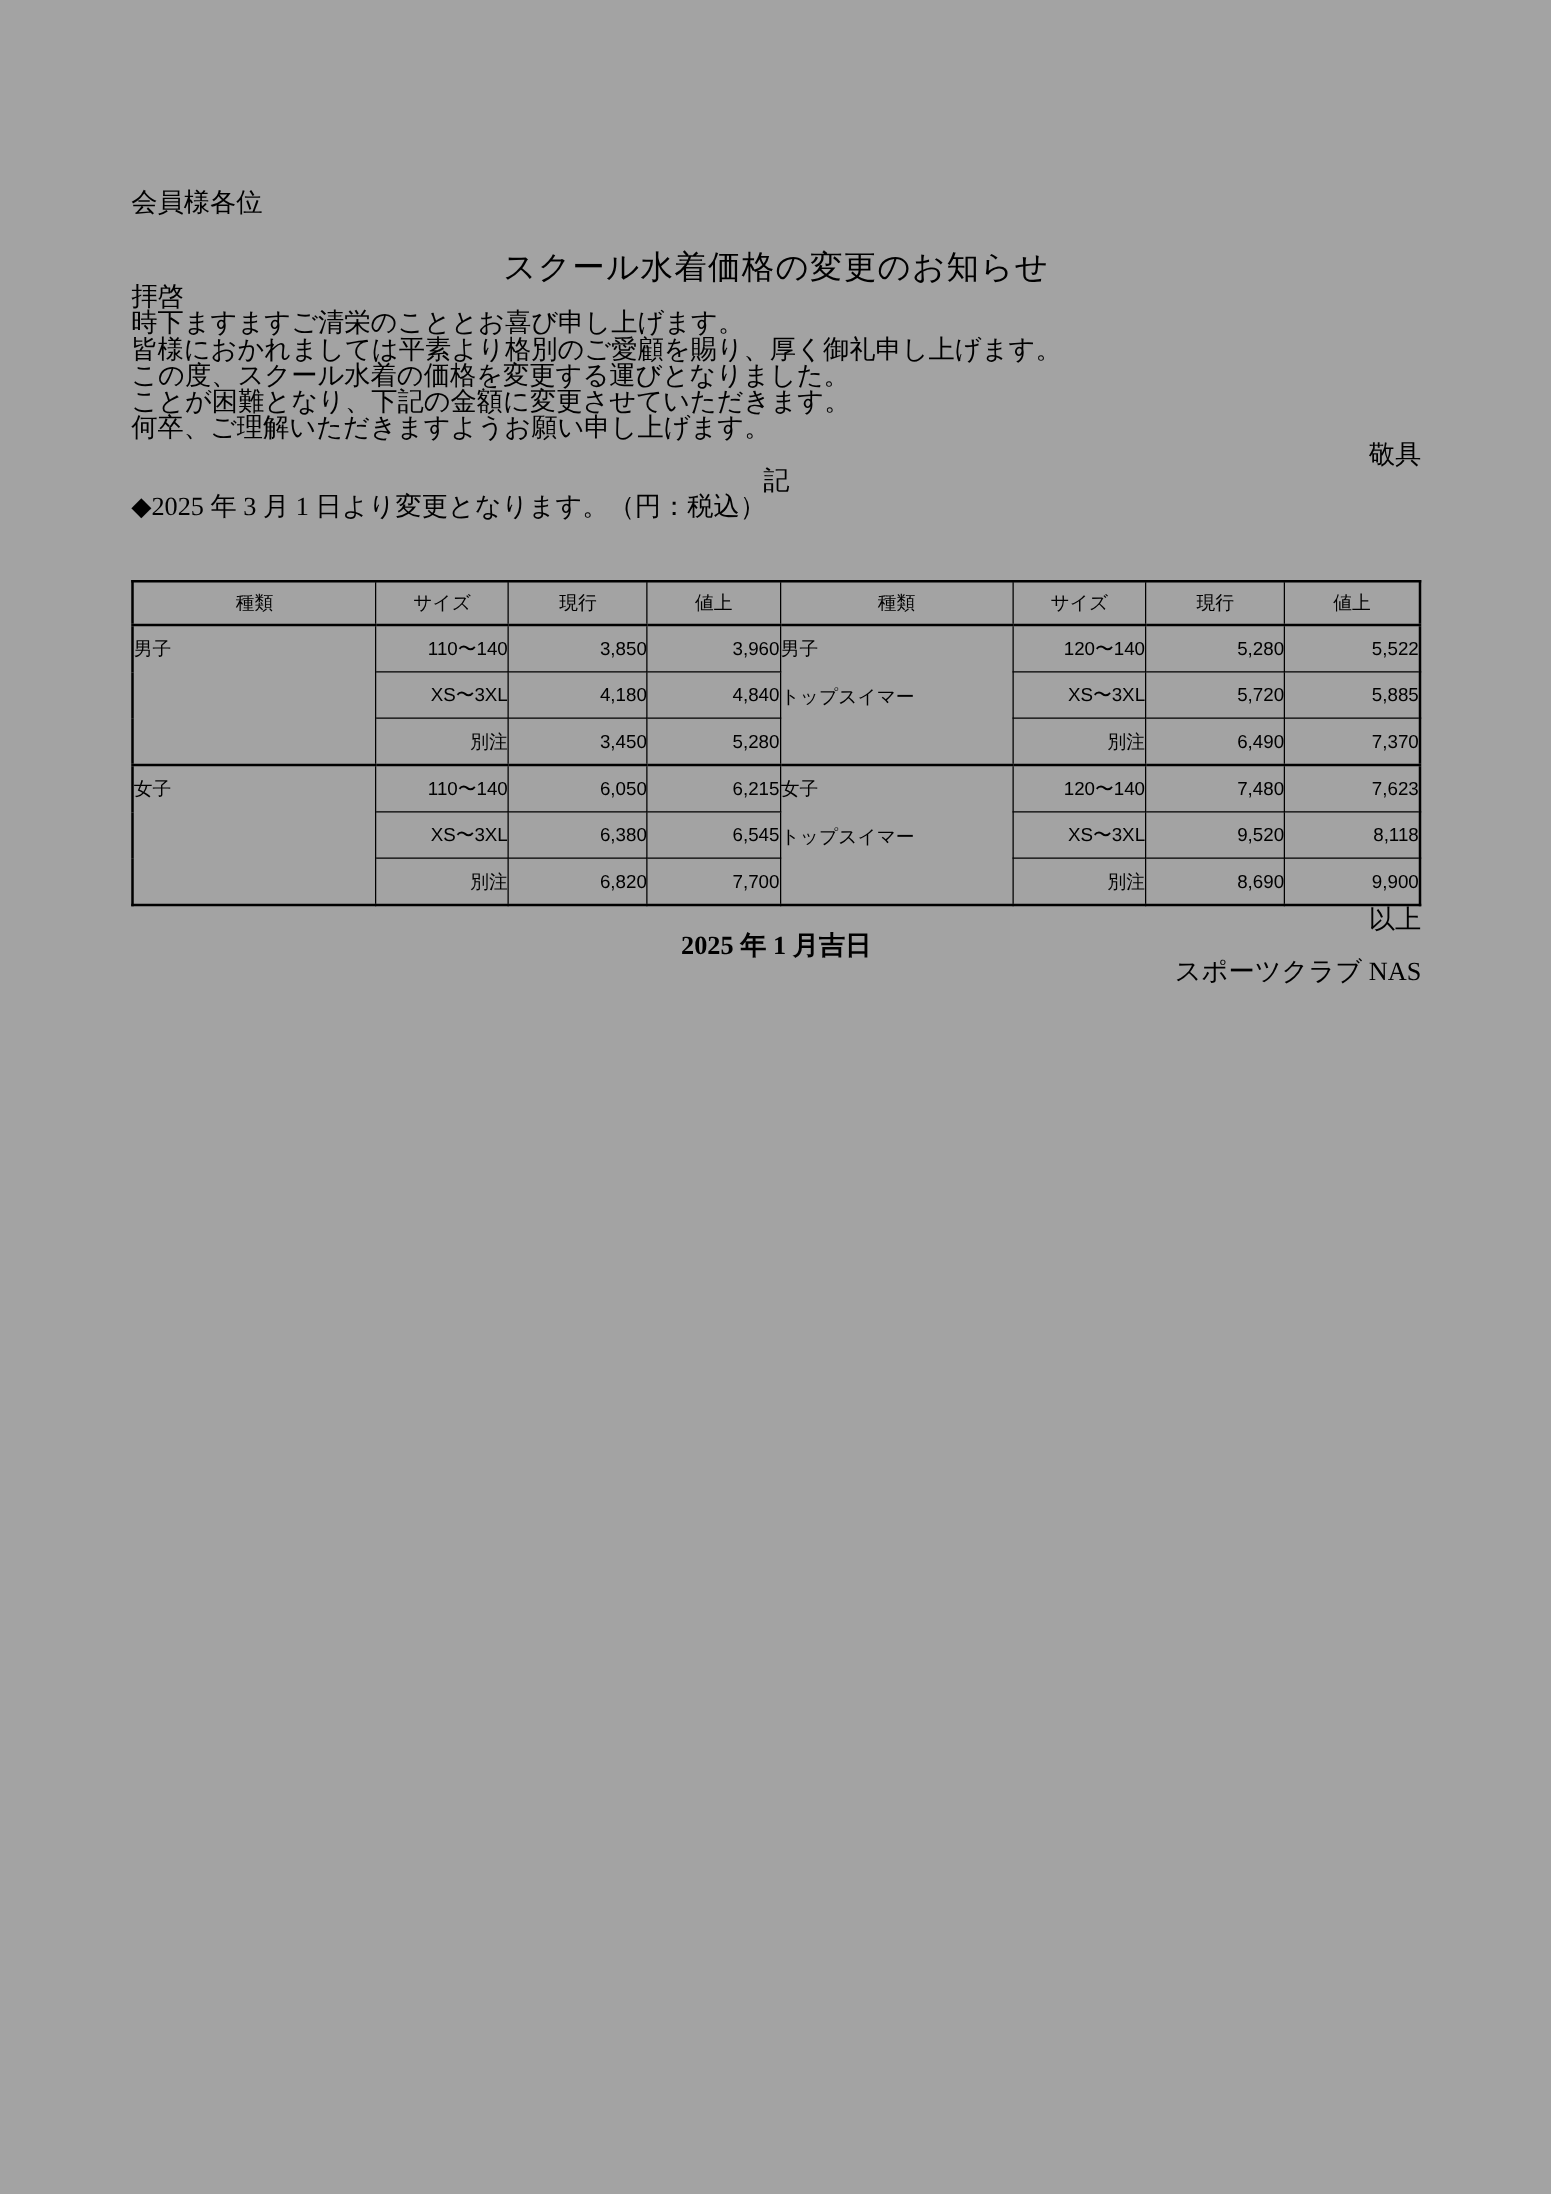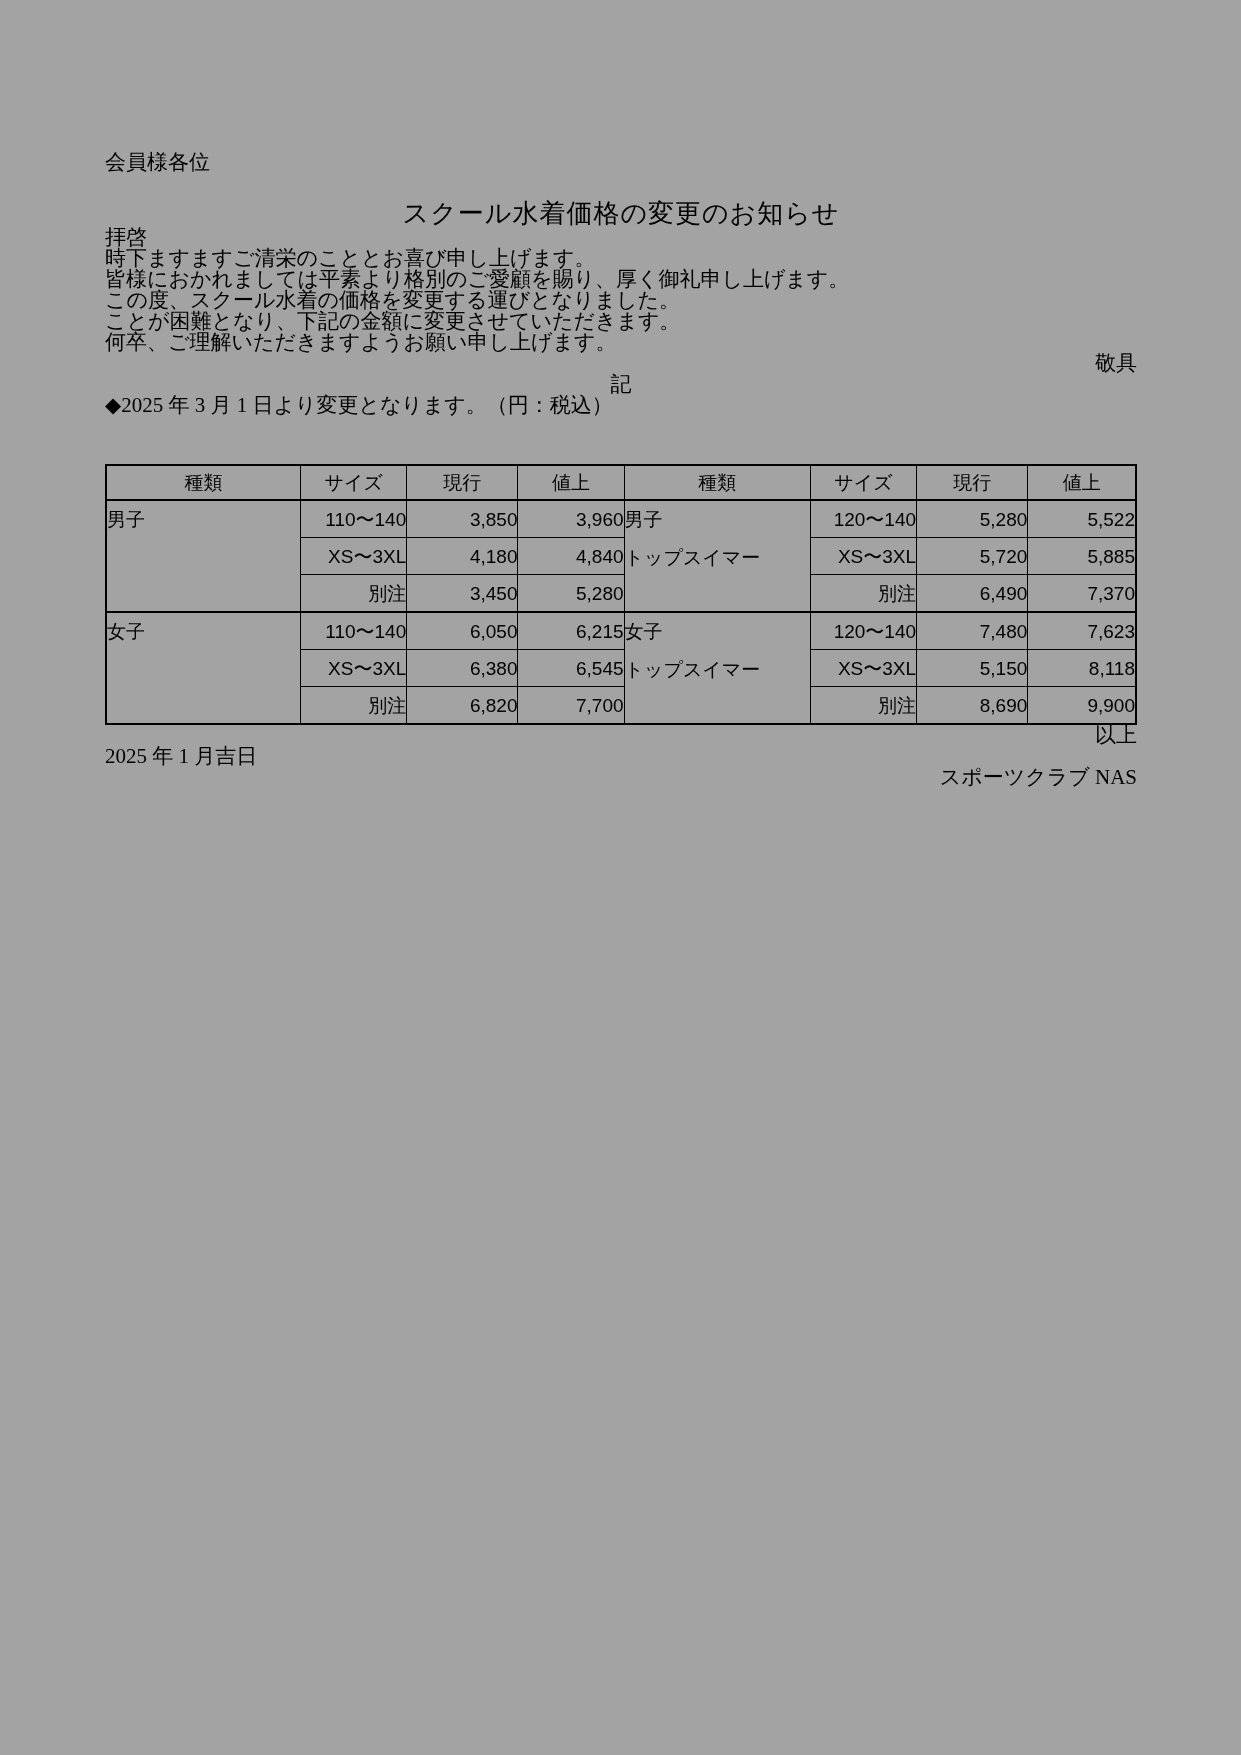--- a/index.html
+++ b/index.html
@@ -18,30 +18,30 @@
   }
   .page p { margin: 0; }
   .recipient   { margin: 0; }
   .doc-title   { margin: 28px 0 0; font-size: 26px; font-weight: normal; text-align: center; letter-spacing: 1px; }
   .salutation  { margin: 47px 0 0; }
   .para        { margin: 46px 0 0; }
   .closing     { margin: 116px 0 0; text-align: right; }
   .record      { margin: 75px 0 0; text-align: center; }
   .effective   { margin: 41px 0 0; }
   .end-marker  { margin: 72px 0 0; text-align: right; }
-  .doc-date    { margin: 65px 0 0; text-align: left; }
+  .doc-date    { margin: 65px 0 0; text-align: center; font-weight: bold; }
   .sender      { margin: 64px 0 0; text-align: right; }
 
   table.price-table {
     width: 100%;
     margin-top: 48px;
     border-collapse: collapse;
     table-layout: fixed;
     font-family: "Liberation Sans", "DejaVu Sans", sans-serif;
-    font-size: 19px;
+    font-size: 15px;
     border: 2px solid #000;
   }
   .price-table th {
     font-weight: normal;
     text-align: center;
     height: 33px;
     border: 1px solid #000;
     border-bottom: 2px solid #000;
     padding: 0;
   }
@@ -140,21 +140,21 @@
 トップスイマー</td>
         <td class="cell-size">120〜140</td>
         <td class="cell-cur">7,480</td>
         <td class="cell-new-r">7,623</td>
       </tr>
       <tr>
         <td class="cell-size">XS〜3XL</td>
         <td class="cell-cur">6,380</td>
         <td class="cell-new-l">6,545</td>
         <td class="cell-size">XS〜3XL</td>
-        <td class="cell-cur">5,150</td>
+        <td class="cell-cur">9,520</td>
         <td class="cell-new-r">8,118</td>
       </tr>
       <tr>
         <td class="cell-size">別注</td>
         <td class="cell-cur">6,820</td>
         <td class="cell-new-l">7,700</td>
         <td class="cell-size">別注</td>
         <td class="cell-cur">8,690</td>
         <td class="cell-new-r">9,900</td>
       </tr>

